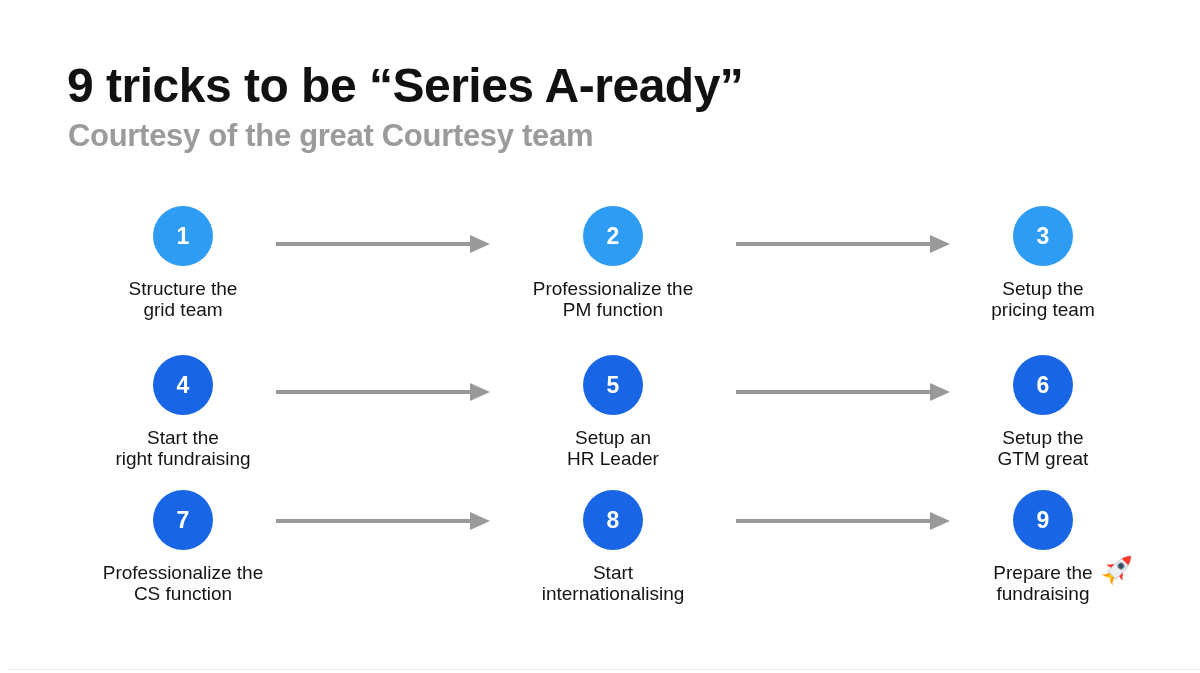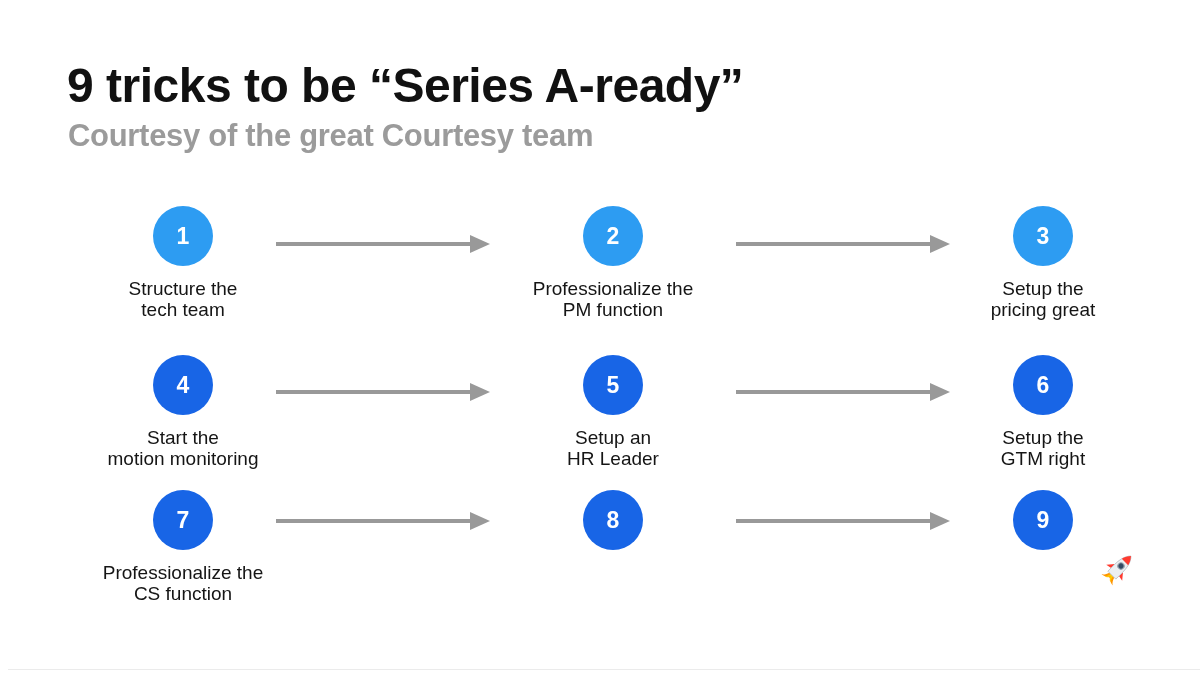--- a/index.html
+++ b/index.html
@@ -105,93 +105,101 @@
 
   <div class="title" style="color: rgb(17, 17, 17);">9 tricks to be “Series A-ready”</div>
   <div class="subtitle" style="color: rgb(155, 155, 155);">Courtesy of the great Courtesy team</div>
 
   <div class="node c1 r1">
     <div class="circle" style="background: rgb(45, 156, 242);">
       <span>1</span>
     </div>
     <div class="label">
       <span>Structure the</span><br>
-      <span>tech team</span>
+      <span>grid team</span>
     </div>
   </div>
 
   <div class="node c2 r1">
     <div class="circle" style="background: rgb(45, 156, 242);">
       <span>2</span>
     </div>
     <div class="label">
       <span>Professionalize the</span><br>
       <span>PM function</span>
     </div>
   </div>
 
   <div class="node c3 r1">
     <div class="circle" style="background: rgb(45, 156, 242);">
       <span>3</span>
     </div>
     <div class="label">
       <span>Setup the</span><br>
-      <span>pricing great</span>
+      <span>pricing team</span>
     </div>
   </div>
 
   <div class="node c1 r2">
     <div class="circle" style="background: rgb(24, 101, 230);">
       <span>4</span>
     </div>
     <div class="label">
       <span>Start the</span><br>
-      <span>motion monitoring</span>
+      <span>right fundraising</span>
     </div>
   </div>
 
   <div class="node c2 r2">
     <div class="circle" style="background: rgb(24, 101, 230);">
       <span>5</span>
     </div>
     <div class="label">
       <span>Setup an</span><br>
       <span>HR Leader</span>
     </div>
   </div>
 
   <div class="node c3 r2">
     <div class="circle" style="background: rgb(24, 101, 230);">
       <span>6</span>
     </div>
     <div class="label">
       <span>Setup the</span><br>
-      <span>GTM right</span>
+      <span>GTM great</span>
     </div>
   </div>
 
   <div class="node c1 r3">
     <div class="circle" style="background: rgb(24, 101, 230);">
       <span>7</span>
     </div>
     <div class="label">
       <span>Professionalize the</span><br>
       <span>CS function</span>
     </div>
   </div>
 
   <div class="node c2 r3">
     <div class="circle" style="background: rgb(24, 101, 230);">
       <span>8</span>
     </div>
+    <div class="label">
+      <span>Start</span><br>
+      <span>internationalising</span>
+    </div>
   </div>
 
   <div class="node c3 r3">
     <div class="circle" style="background: rgb(24, 101, 230);">
       <span>9</span>
+    </div>
+    <div class="label">
+      <span>Prepare the</span><br>
+      <span>fundraising</span>
     </div>
     <span class="rocket">
       <svg viewBox="0 0 64 64" width="36" height="36">
         <g transform="rotate(45 32 32)">
           <path d="M26 50 C24 56 22 59 18 62 C24 61 28 59 31 56 L33 56 C36 59 40 61 46 62 C42 59 40 56 38 50 Z" fill="#ff9500"></path>
           <path d="M29 50 C28 55 27 58 25 61 C29 59 31 56 32 53 C33 56 35 59 39 61 C37 58 36 55 35 50 Z" fill="#ffcc00"></path>
           <path d="M22 32 L12 44 L22 42 Z" fill="#ff3b30"></path>
           <path d="M42 32 L52 44 L42 42 Z" fill="#ff3b30"></path>
           <path d="M32 2 C40 10 42 22 42 34 L42 50 L22 50 L22 34 C22 22 24 10 32 2 Z" fill="#eceff2" stroke="#b9c0c7" stroke-width="1.5"></path>
           <path d="M32 2 C36 6 38.5 11 40 17 L24 17 C25.5 11 28 6 32 2 Z" fill="#ff3b30"></path>

